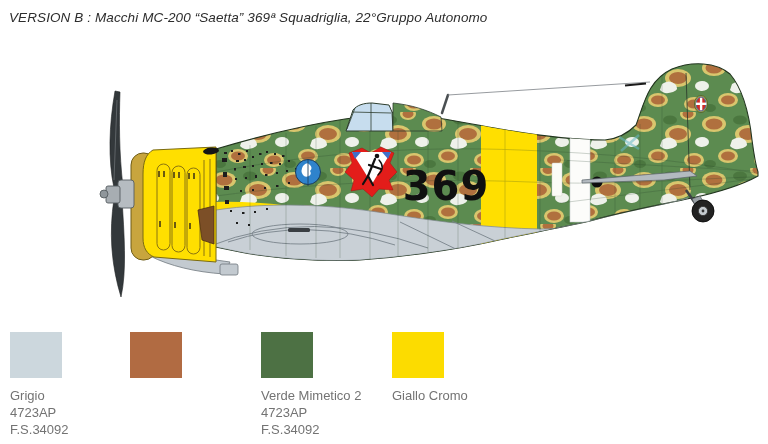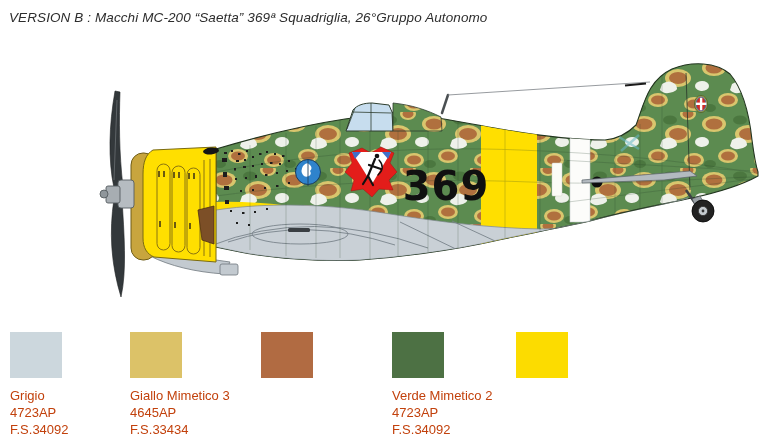--- a/index.html
+++ b/index.html
@@ -12,30 +12,30 @@
   #profile{position:absolute;left:0;top:0;width:768px;height:444px;}
   
   #swatches{position:absolute;left:0;top:0;width:768px;height:444px;}
   .swatch{position:absolute;top:332px;width:125px;}
   .swatch:nth-child(1){left:10px;}
   .swatch:nth-child(2){left:130px;}
   .swatch:nth-child(3){left:261px;}
   .swatch:nth-child(4){left:392px;}
   .swatch:nth-child(5){left:516px;}
   .chip{width:52px;height:46px;}
-  .swatch-name,.swatch-code,.swatch-fs{font-size:13px;color:#c2410c;line-height:17px;}
+  .swatch-name,.swatch-code,.swatch-fs{font-size:13px;color:#737373;line-height:17px;}
   .swatch-name{margin-top:9px;}
 </style>
 </head>
 <body>
 
 <div id="page">
 
   <div id="header">
-    <div>VERSION B : Macchi MC-200 “Saetta” 369ª Squadriglia, 26°Gruppo Autonomo</div>
+    <div>VERSION B : Macchi MC-200 “Saetta” 369ª Squadriglia, 22°Gruppo Autonomo</div>
   </div>
 
   <svg id="profile" viewBox="0 0 768 444" xmlns="http://www.w3.org/2000/svg">
     <defs>
       <pattern id="camo" width="70" height="56" patternUnits="userSpaceOnUse">
         <rect width="70" height="56" fill="#5c8b50"></rect>
         <ellipse cx="40" cy="8" rx="7" ry="4.5" fill="#4b773f"></ellipse>
         <ellipse cx="10" cy="52" rx="6" ry="4" fill="#4b773f"></ellipse>
         <ellipse cx="14" cy="12" rx="12" ry="8" fill="#d9c66d"></ellipse>
         <ellipse cx="14" cy="12" rx="8.5" ry="5.5" fill="#b0703e"></ellipse>
@@ -262,31 +262,26 @@
   </svg>
 
   <div id="swatches">
       <div class="swatch">
         <div class="chip" style="background: rgb(204, 215, 221);"></div>
         <div class="swatch-name">Grigio</div>
         <div class="swatch-code">4723AP</div>
         <div class="swatch-fs">F.S.34092</div>
       </div>
       <div class="swatch">
-        <div class="chip" style="background: rgb(220, 194, 104);"></div>
-        <div class="swatch-name">Giallo Mimetico 3</div>
-        <div class="swatch-code">4645AP</div>
-        <div class="swatch-fs">F.S.33434</div>
-      </div>
-      <div class="swatch">
         <div class="chip" style="background: rgb(177, 107, 66);"></div>
       </div>
       <div class="swatch">
         <div class="chip" style="background: rgb(77, 113, 68);"></div>
         <div class="swatch-name">Verde Mimetico 2</div>
         <div class="swatch-code">4723AP</div>
         <div class="swatch-fs">F.S.34092</div>
       </div>
       <div class="swatch">
         <div class="chip" style="background: rgb(252, 220, 0);"></div>
+        <div class="swatch-name">Giallo Cromo</div>
       </div>
     </div>
 </div>
 
 </body></html>

